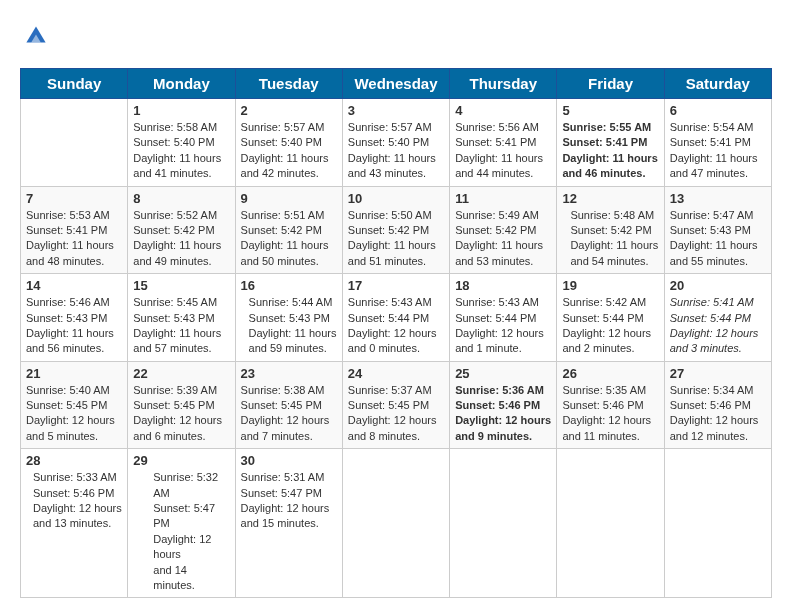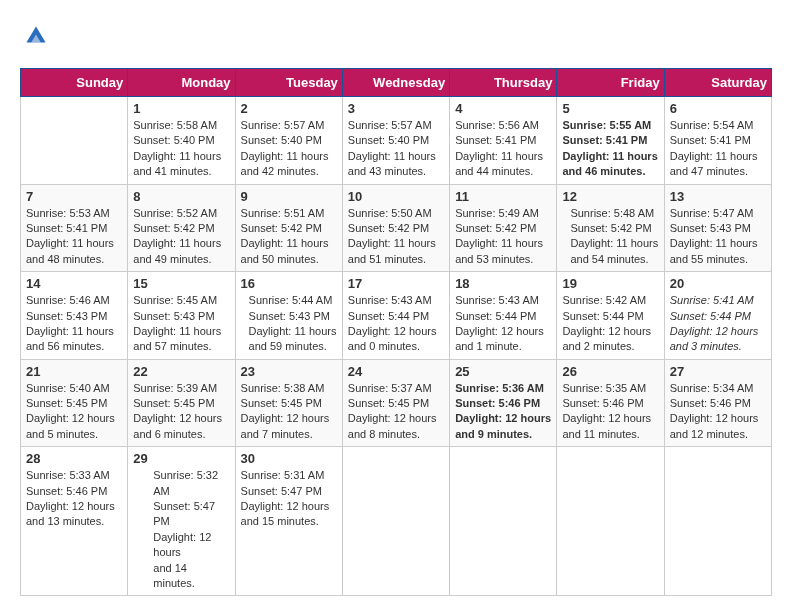--- a/index.html
+++ b/index.html
@@ -43,25 +43,25 @@
     .location {
       font-size: 14px;
       color: #555;
     }
     .calendar {
       width: 100%;
       border-collapse: collapse;
       border: 1px solid #ccc;
     }
     .calendar th {
-      background: #be185d;
+      background: #0369a1;
       color: #fff;
-      font-size: 13px;
+      font-size: 15px;
       padding: 6px 4px;
-      text-align: right;
+      text-align: center;
       border: 1px solid #1d5099;
       font-weight: bold;
     }
     .calendar td {
       vertical-align: top;
       border: 1px solid #ccc;
       padding: 4px 5px;
       width: calc(100% / 7);
       min-height: 80px;
       font-size: 10px;
@@ -314,21 +314,21 @@
           <span class="day-num">27</span>
           <div class="day-info" style="white-space: pre-line;">Sunrise: 5:34 AM
 Sunset: 5:46 PM
 Daylight: 12 hours
 and 12 minutes.</div>
         </td>
       </tr>
       <tr>
         <td>
           <span class="day-num">28</span>
-          <div class="day-info" style="white-space: pre-line;">Sunrise: 5:33 AM
+          <div class="day-info" style="white-space: pre-line; margin-left: 7px;">Sunrise: 5:33 AM
 Sunset: 5:46 PM
 Daylight: 12 hours
 and 13 minutes.</div>
         </td>
         <td>
           <span class="day-num">29</span>
           <div class="day-info" style="white-space: pre-line; margin-left: 20px;">Sunrise: 5:32 AM
 Sunset: 5:47 PM
 Daylight: 12 hours
 and 14 minutes.</div>

